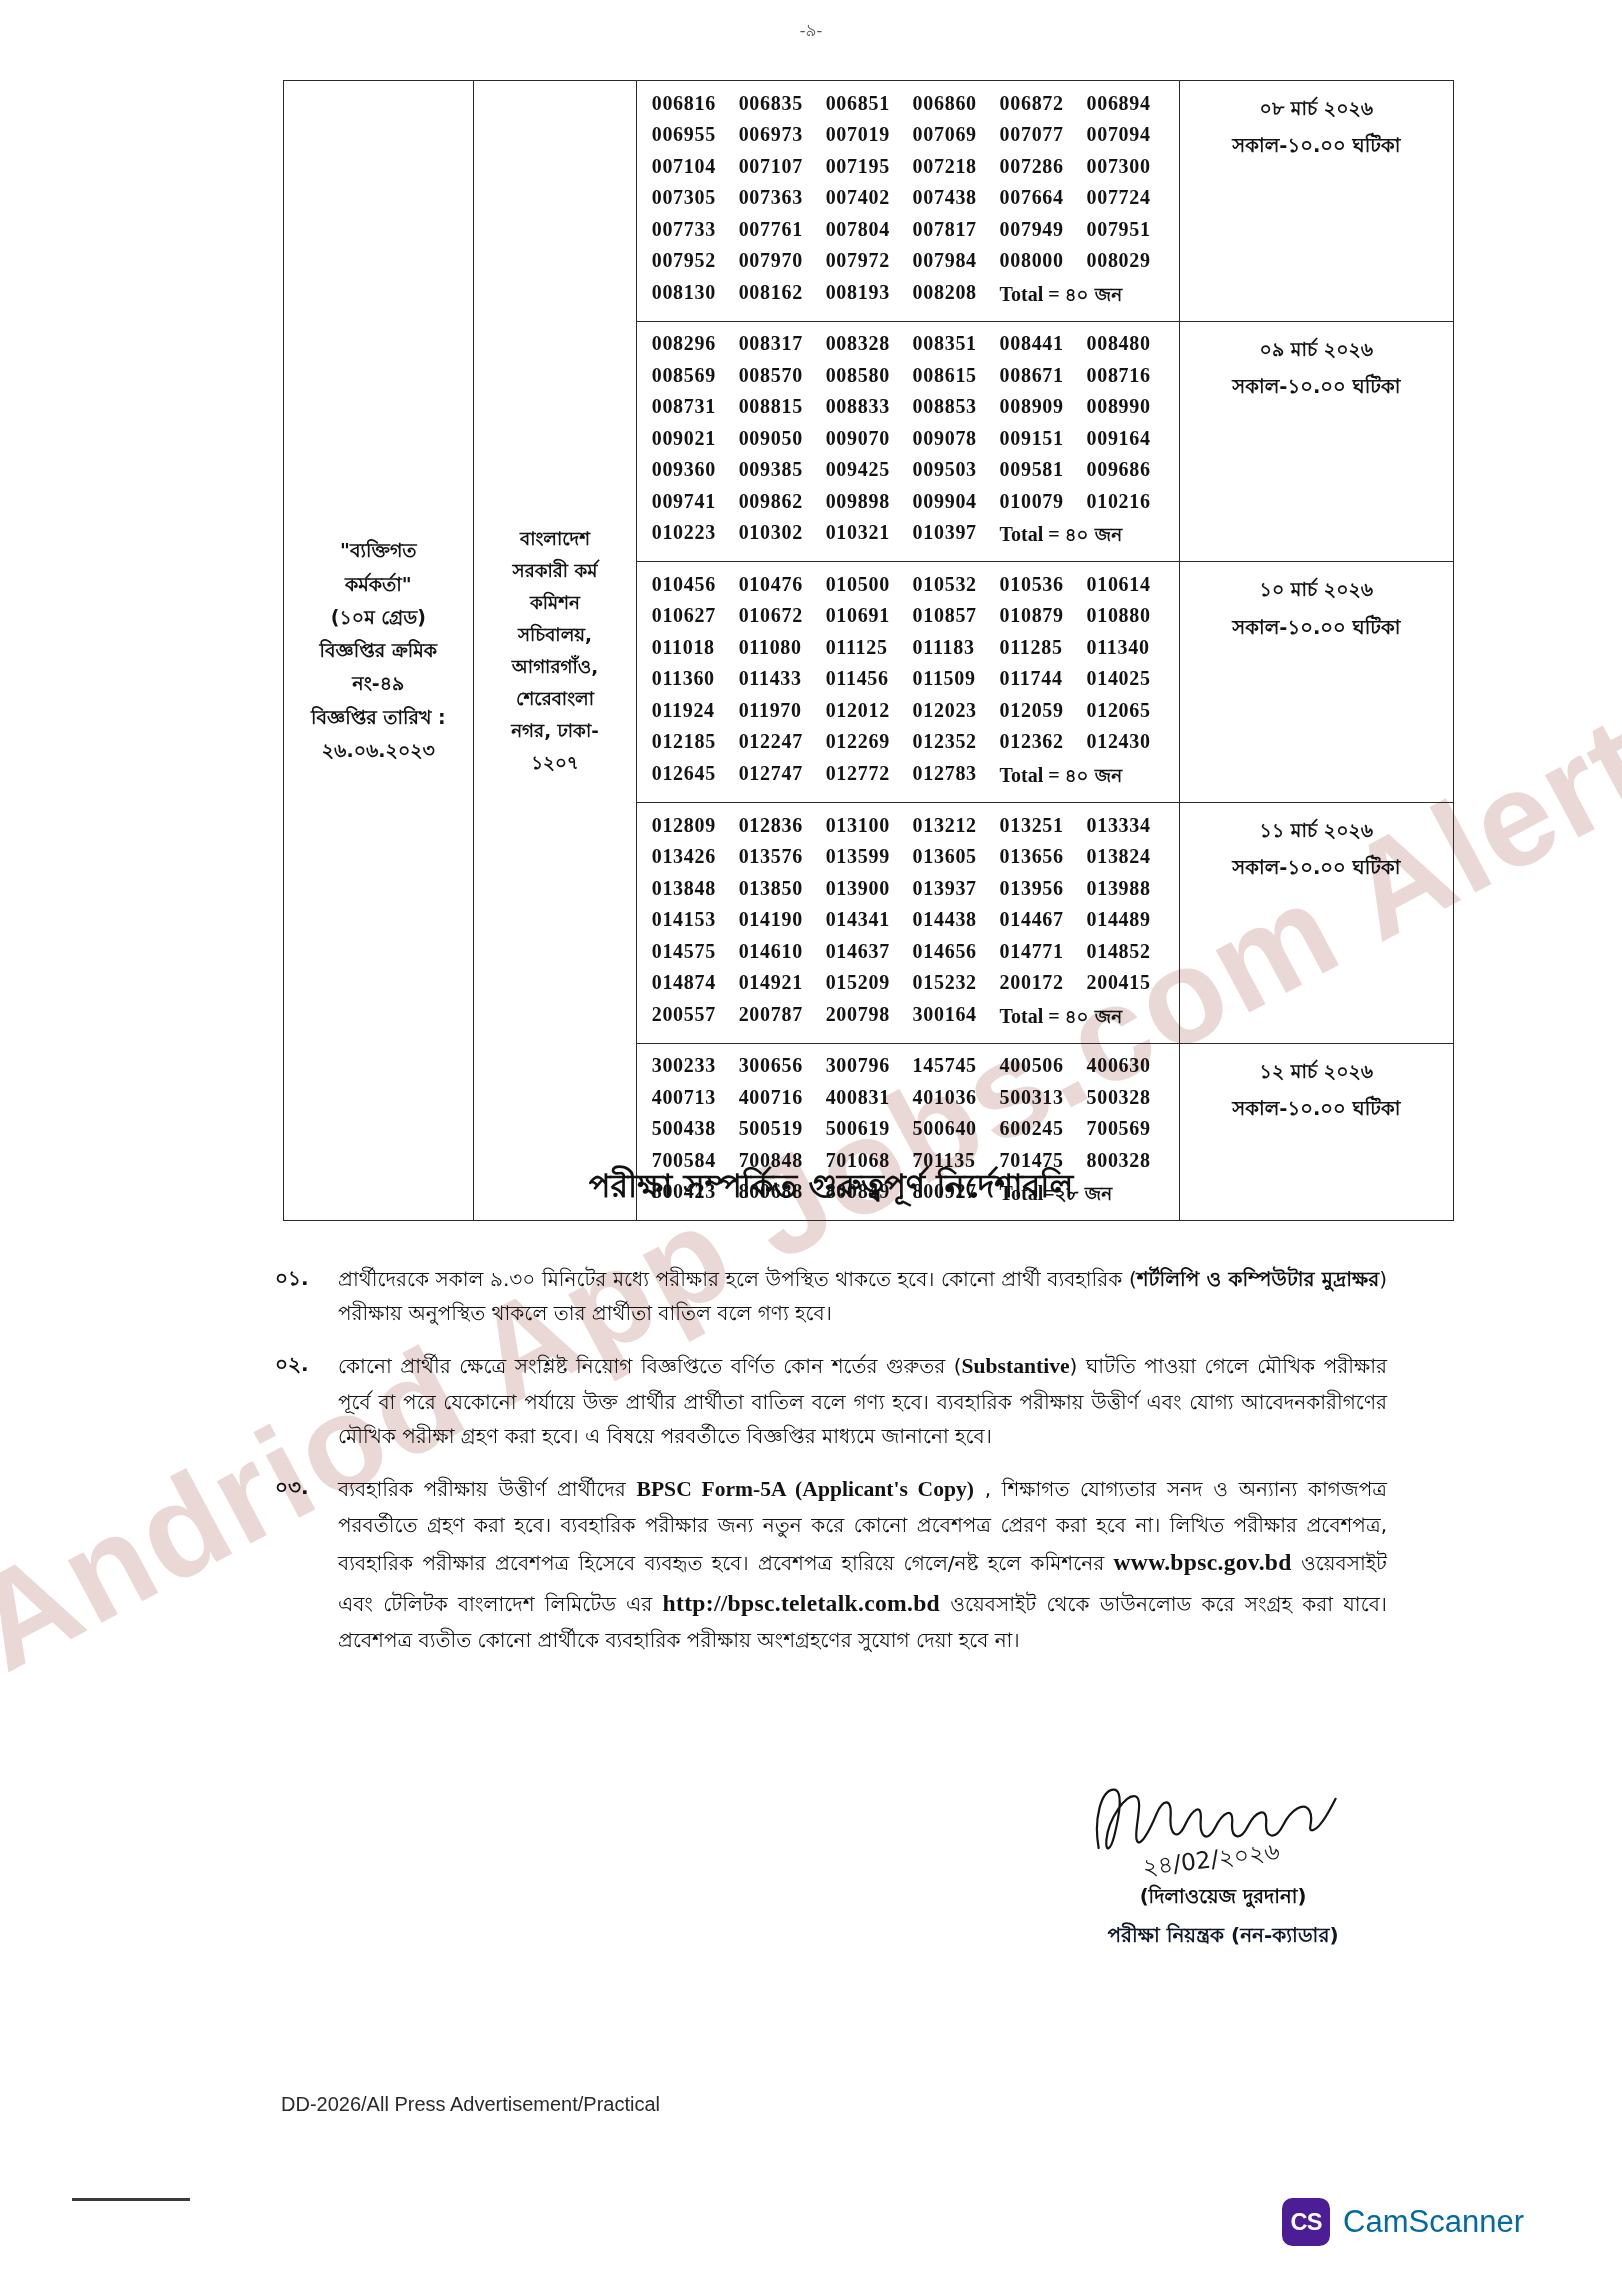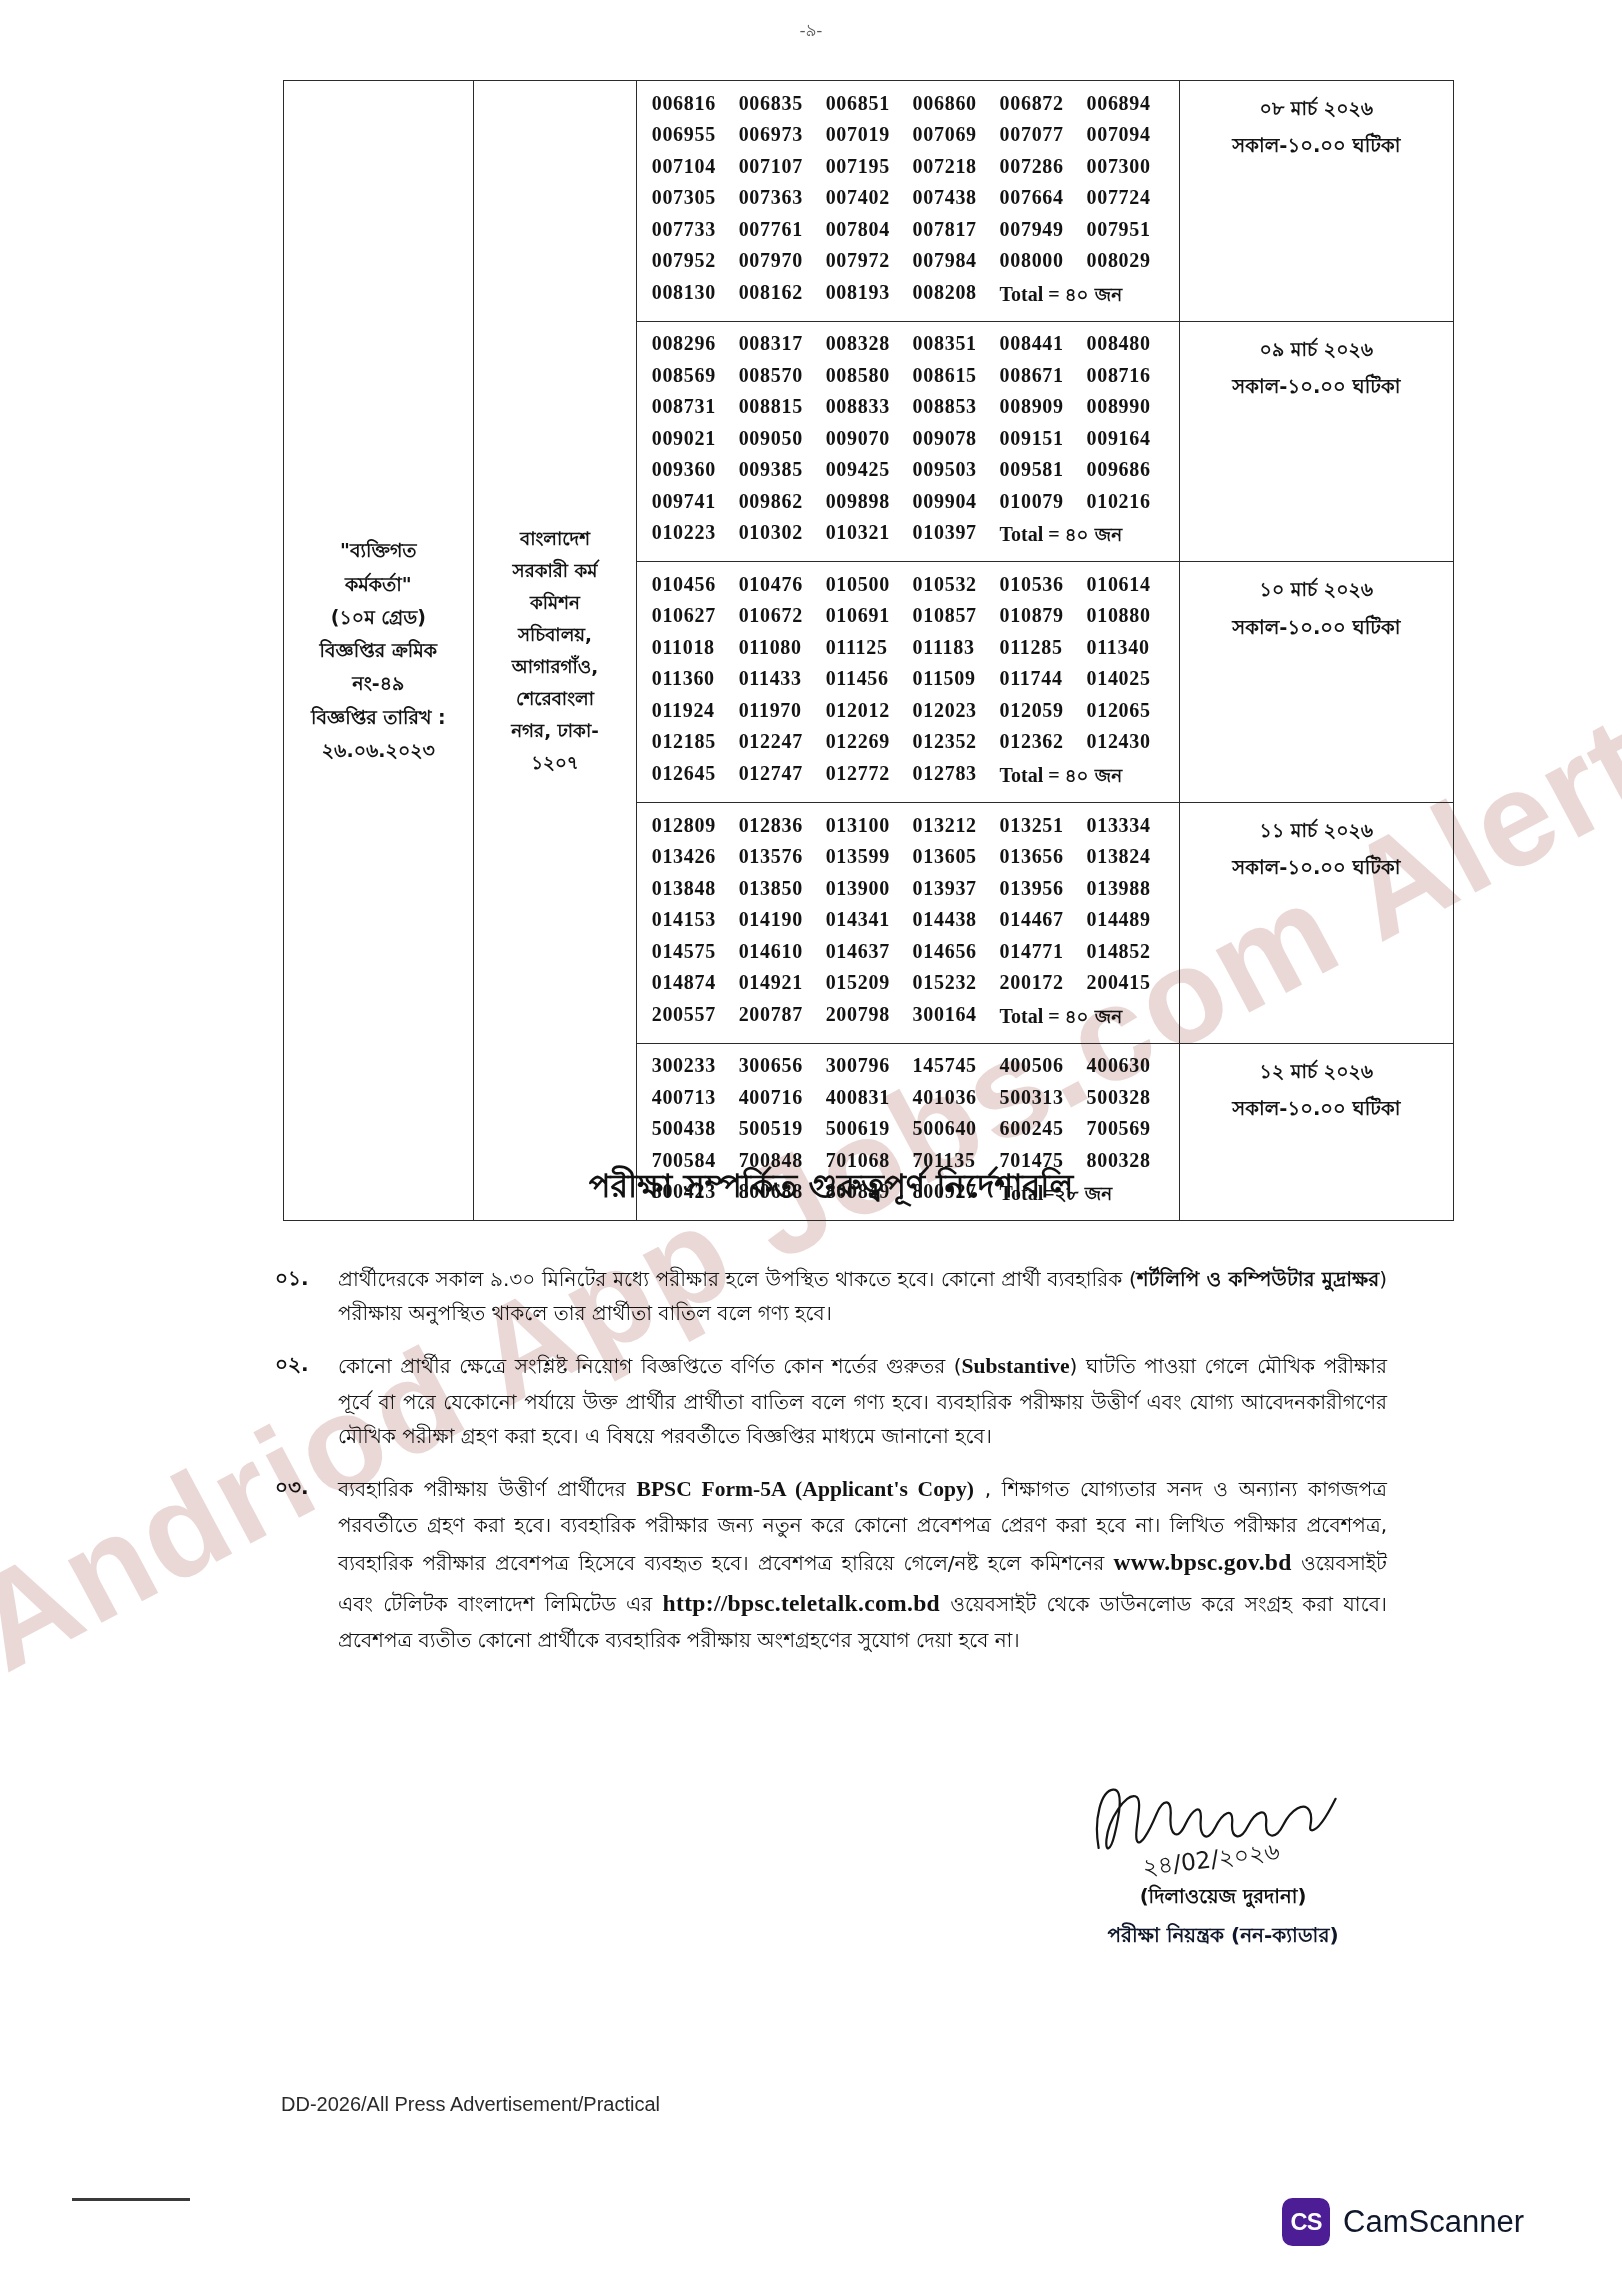--- a/index.html
+++ b/index.html
@@ -237,21 +237,21 @@
     font-weight: bold;
     font-size: 23.6px;
     display: flex;
     align-items: center;
     justify-content: center;
     letter-spacing: -0.7px;
   }
   .cs-text {
     font-family: "Liberation Sans", sans-serif;
     font-size: 31px;
-    color: #0f172a;
+    color: #0369a1;
   }
 </style>
 </head>
 <body>
 
 <div class="page">
 
   <div class="page-number">-৯-</div>
 
   <div class="watermark">Andriod App Jobs.com Alert</div>

